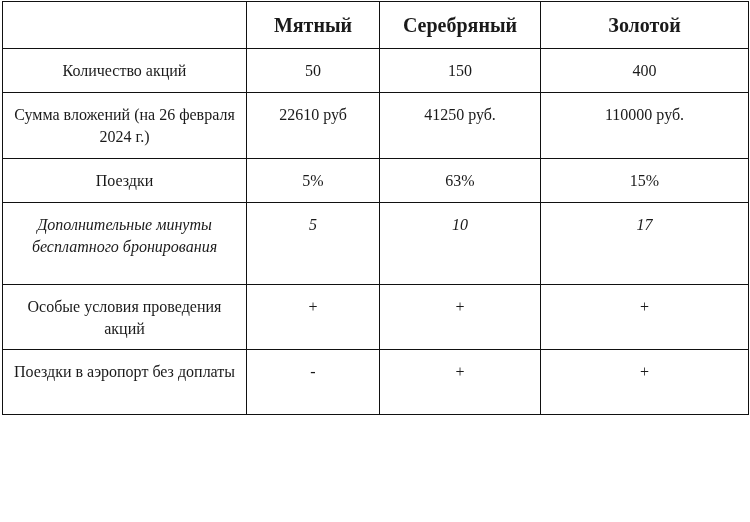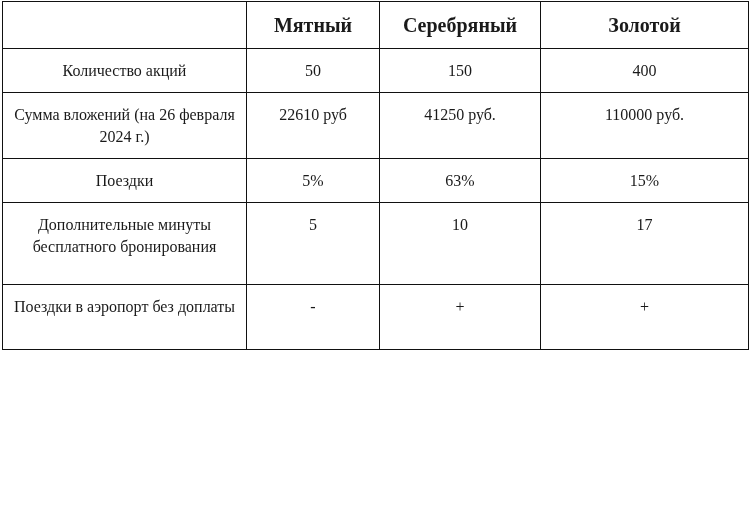--- a/index.html
+++ b/index.html
@@ -18,21 +18,21 @@
   }
   table.cmp th { font-weight: bold; font-size: 20px; vertical-align: middle; }
   col.c0 { width: 244px; }
   col.c1 { width: 133px; }
   col.c2 { width: 161px; }
   col.c3 { width: 208px; }
   tr.h { height: 47px; }
   tr.r1 { height: 44px; }
   tr.r2 { height: 66px; }
   tr.r3 { height: 44px; }
-  tr.r4 { height: 82px; }
+  tr.r4 { height: 82px; font-style: italic; }
   tr.r5 { height: 65px; }
   tr.r6 { height: 65px; }
   tr.r7 { height: 65px; }
   tr.r8 { height: 41px; }
   td .pad { display: block; padding-top: 11px; }
 </style>
 </head>
 <body>
 
 <table class="cmp">
@@ -98,20 +98,34 @@
     <td>
           <span class="pad">5</span>
         </td>
     <td>
           <span class="pad">10</span>
         </td>
     <td>
           <span class="pad">17</span>
         </td>
   </tr>
+  <tr class="r6">
+    <td>
+          <span class="pad">Особые условия проведения акций</span>
+        </td>
+    <td>
+          <span class="pad">+</span>
+        </td>
+    <td>
+          <span class="pad">+</span>
+        </td>
+    <td>
+          <span class="pad">+</span>
+        </td>
+  </tr>
   <tr class="r7">
     <td>
           <span class="pad">Поездки в аэропорт без доплаты</span>
         </td>
     <td>
           <span class="pad">-</span>
         </td>
     <td>
           <span class="pad">+</span>
         </td>

